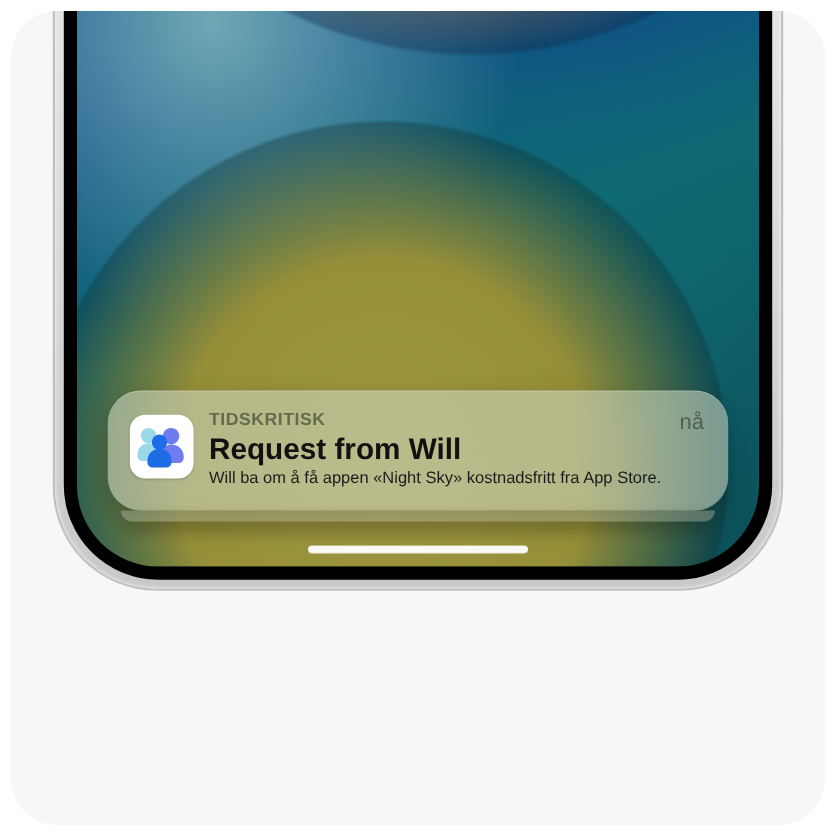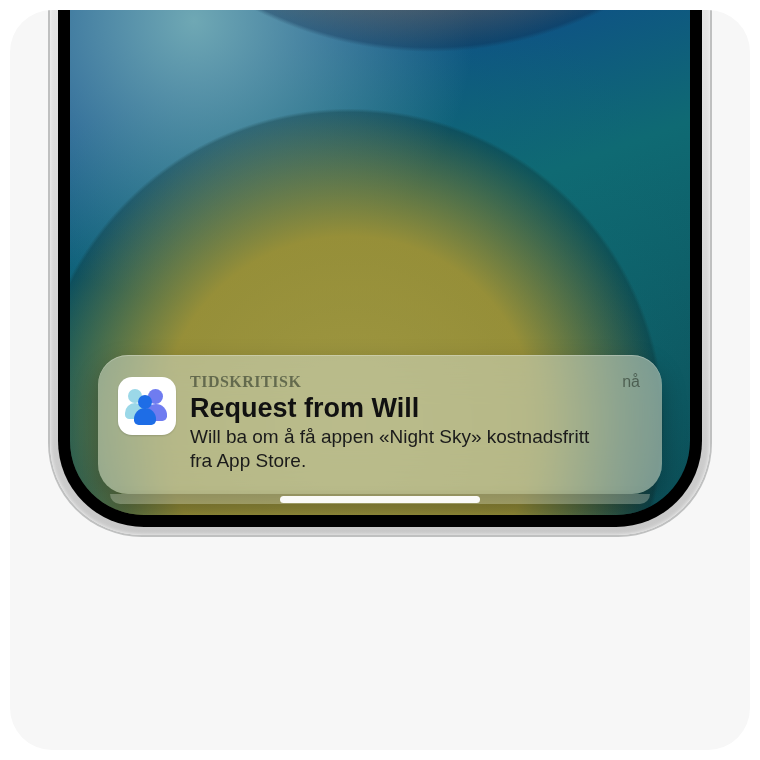--- a/index.html
+++ b/index.html
@@ -63,24 +63,24 @@
   .family-glyph .head { position:absolute; border-radius:50%; }
   .family-glyph .body { position:absolute; border-radius: 14px 14px 6px 6px; }
   .p1 .head { width:14px; height:14px; left:2px; top:0; background:#9bd8e8; }
   .p1 .body { width:20px; height:16px; left:-1px; top:14px; background:#9bd8e8; }
   .p2 .head { width:15px; height:15px; left:22px; top:0; background:#6f7cf0; }
   .p2 .body { width:22px; height:17px; left:19px; top:15px; background:#6f7cf0; }
   .p3 .head { width:14px; height:14px; left:12px; top:6px; background:#1e6de6; }
   .p3 .body { width:22px; height:17px; left:8px; top:19px; background:#1e6de6; }
 
   .notif-body { flex:1; min-width:0; position: relative; padding-right: 28px; }
-  .priority { font-size: 16px; font-weight: 600; letter-spacing: .5px; color: rgba(30,40,30,.55); margin-bottom: 2px; font-family: Liberation Serif, serif; }
+  .priority { font-size: 16px; font-weight: 600; letter-spacing: .5px; color: rgba(30,40,30,.55); margin-bottom: 2px; }
   .title { font-size: 27px; font-weight: 700; color:#111; margin-bottom: 1px; }
-  .message { font-size: 19px; line-height: 1.28; color:#1b1b1b; }
-  .timestamp { position:absolute; top:0; right:0; font-size:16px; color: rgba(30,40,30,.55); }
+  .message { font-size: 15px; line-height: 1.28; color:#1b1b1b; }
+  .timestamp { position:absolute; top:0; right:0; font-size:20px; color: rgba(30,40,30,.55); }
 
   .home-indicator {
     position:absolute; left:50%; transform:translateX(-50%);
     bottom: 12px; width: 200px; height: 7px; border-radius: 4px;
     background:#fff; z-index:4; opacity:.95;
   }
 </style>
 </head>
 <body>
 

